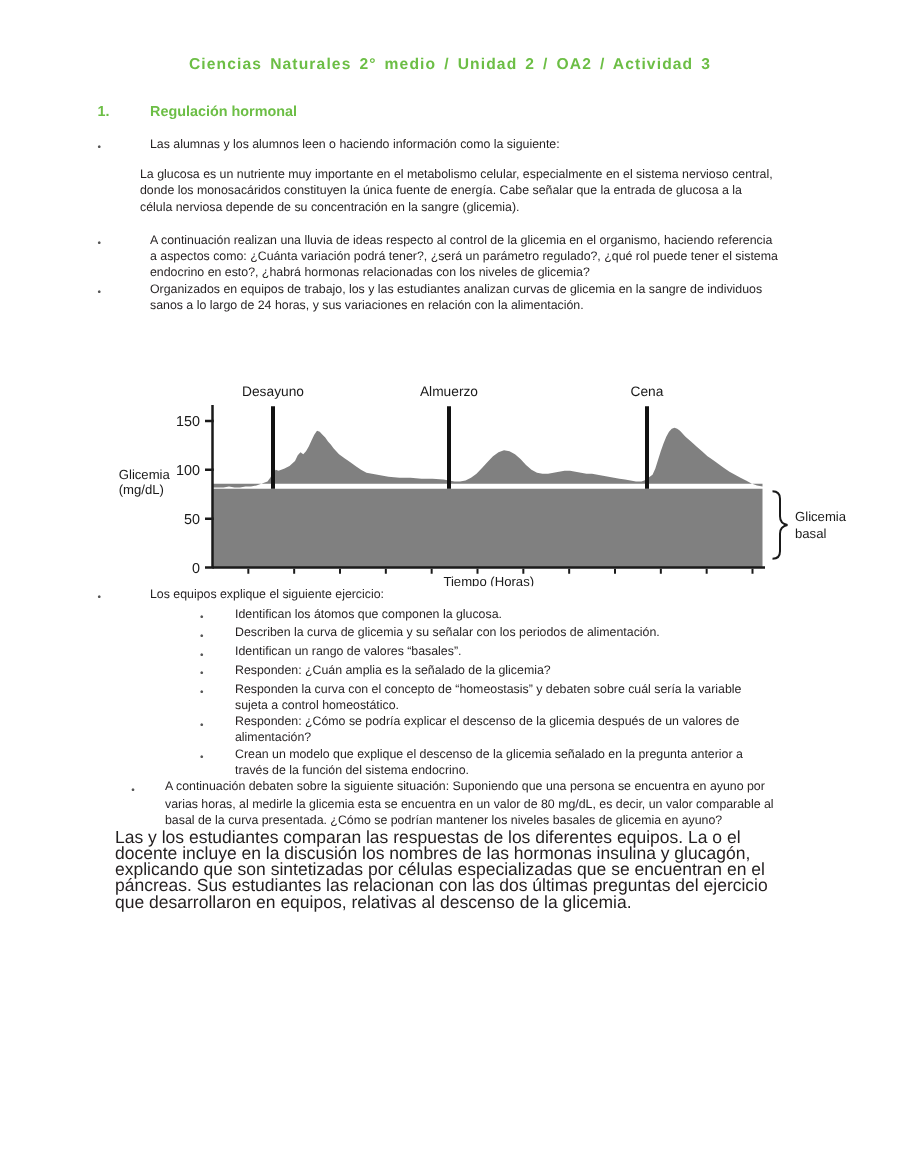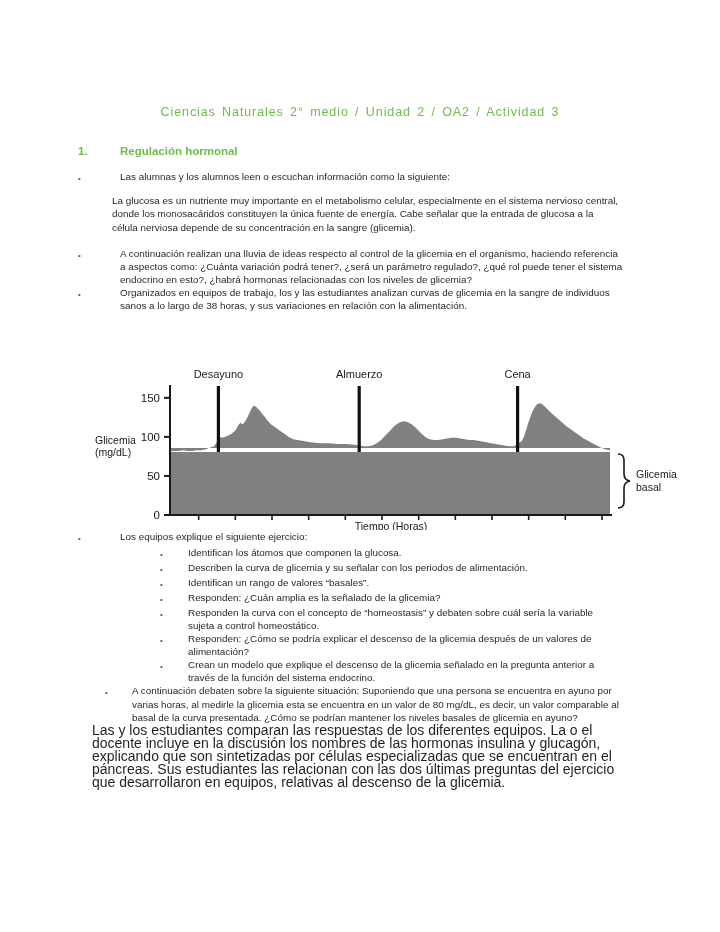--- a/index.html
+++ b/index.html
@@ -18,24 +18,24 @@
     position: relative;
     width: 720px;
     height: 932px;
     box-sizing: border-box;
     padding: 0;
   }
 
   
   .doc-title {
     margin: 0;
-    padding-top: 105px;
+    padding-top: 44px;
     text-align: center;
     font-size: 12.5px;
-    font-weight: normal;
+    font-weight: bold;
     letter-spacing: 0.9px;
     color: #6cbe45;
     word-spacing: 2px;
   }
 
   
   .section-head {
     display: flex;
     margin: 26px 0 0 78px;
     font-size: 11.5px;
@@ -128,37 +128,37 @@
 
   <div class="section-head">
     <span class="num">1.</span>
     <span class="txt">Regulación hormonal</span>
   </div>
 
   <div class="gap-md"></div>
 
   <div class="row lvl1">
     <span class="bullet">•</span>
-    <span class="body">Las alumnas y los alumnos leen o escuchan información como la siguiente:</span>
+    <span class="body">Las alumnas y los alumnos leen o haciendo información como la siguiente:</span>
   </div>
 
   <div class="gap-sm"></div>
 
   <div class="quote">La glucosa es un nutriente muy importante en el metabolismo celular, especialmente en el sistema nervioso central, donde los monosacáridos constituyen la única fuente de energía. Cabe señalar que la entrada de glucosa a la célula nerviosa depende de su concentración en la sangre (glicemia).</div>
 
   <div class="gap-md"></div>
 
   <div class="row lvl1">
     <span class="bullet">•</span>
     <span class="body">A continuación realizan una lluvia de ideas respecto al control de la glicemia en el organismo, haciendo referencia a aspectos como: ¿Cuánta variación podrá tener?, ¿será un parámetro regulado?, ¿qué rol puede tener el sistema endocrino en esto?, ¿habrá hormonas relacionadas con los niveles de glicemia?</span>
   </div>
 
   <div class="row lvl1">
     <span class="bullet">•</span>
-    <span class="body">Organizados en equipos de trabajo, los y las estudiantes analizan curvas de glicemia en la sangre de individuos sanos a lo largo de 38 horas, y sus variaciones en relación con la alimentación.</span>
+    <span class="body">Organizados en equipos de trabajo, los y las estudiantes analizan curvas de glicemia en la sangre de individuos sanos a lo largo de 24 horas, y sus variaciones en relación con la alimentación.</span>
   </div>
 
   <div class="figure-wrap">
     <svg class="figure" width="720" height="200" viewBox="0 0 720 200">
 
       <g>
 
         <rect id="basal-block" x="170" y="122" width="440" height="63" fill="#808080"></rect>
 
         <path id="curve-path" fill="#808080" stroke="none" d="M 170.00 120.94 L 174.40 120.94 L 178.80 120.94 L 183.20 120.16 L 187.60 120.94 L 192.00 120.94 L 196.40 120.16 L 200.80 120.16 L 205.20 119.38 L 209.60 117.81 L 214.00 116.25 L 216.20 113.13 L 218.40 109.22 L 220.60 106.88 L 222.80 107.66 L 227.20 106.09 L 231.60 103.75 L 236.00 99.84 L 238.20 95.16 L 240.40 92.81 L 242.60 94.38 L 244.80 92.03 L 247.00 88.13 L 249.20 83.44 L 251.40 78.75 L 253.60 75.63 L 255.80 76.41 L 258.00 78.75 L 260.20 81.09 L 262.40 84.22 L 264.60 86.56 L 266.80 89.69 L 271.20 94.38 L 275.60 97.50 L 280.00 100.63 L 284.40 103.75 L 288.80 106.88 L 293.20 109.22 L 302.00 110.78 L 310.80 112.34 L 319.60 113.13 L 328.40 113.13 L 337.20 113.91 L 346.00 113.91 L 354.80 114.69 L 359.20 115.47 L 363.60 116.25 L 368.00 116.25 L 372.40 115.47 L 376.80 113.13 L 381.20 110.00 L 385.60 105.31 L 390.00 100.63 L 394.40 95.94 L 398.80 92.81 L 403.20 91.25 L 407.60 92.03 L 412.00 94.38 L 416.40 98.28 L 420.80 102.97 L 425.20 106.88 L 429.60 109.22 L 434.00 110.00 L 438.40 110.00 L 442.80 109.22 L 447.20 108.44 L 451.60 107.66 L 456.00 107.66 L 460.40 108.44 L 464.80 109.22 L 469.20 110.00 L 473.60 110.00 L 478.00 110.78 L 482.40 111.56 L 486.80 112.34 L 491.20 113.13 L 495.60 113.91 L 500.00 114.69 L 504.40 115.47 L 508.80 116.25 L 513.20 116.25 L 515.40 115.47 L 517.60 113.91 L 522.00 110.78 L 524.20 106.09 L 526.40 99.06 L 528.60 92.03 L 530.80 85.78 L 533.00 80.31 L 535.20 76.41 L 537.40 74.06 L 539.60 73.28 L 541.80 74.06 L 544.00 75.63 L 546.20 77.97 L 548.40 80.31 L 552.80 84.22 L 557.20 88.13 L 561.60 92.03 L 566.00 95.94 L 570.40 99.06 L 574.80 102.19 L 579.20 105.31 L 583.60 108.44 L 588.00 110.78 L 592.40 113.13 L 596.80 115.47 L 601.20 117.81 L 605.60 119.38 L 610.00 120.16 L 610.00 118 L 170.00 118 Z"></path>

